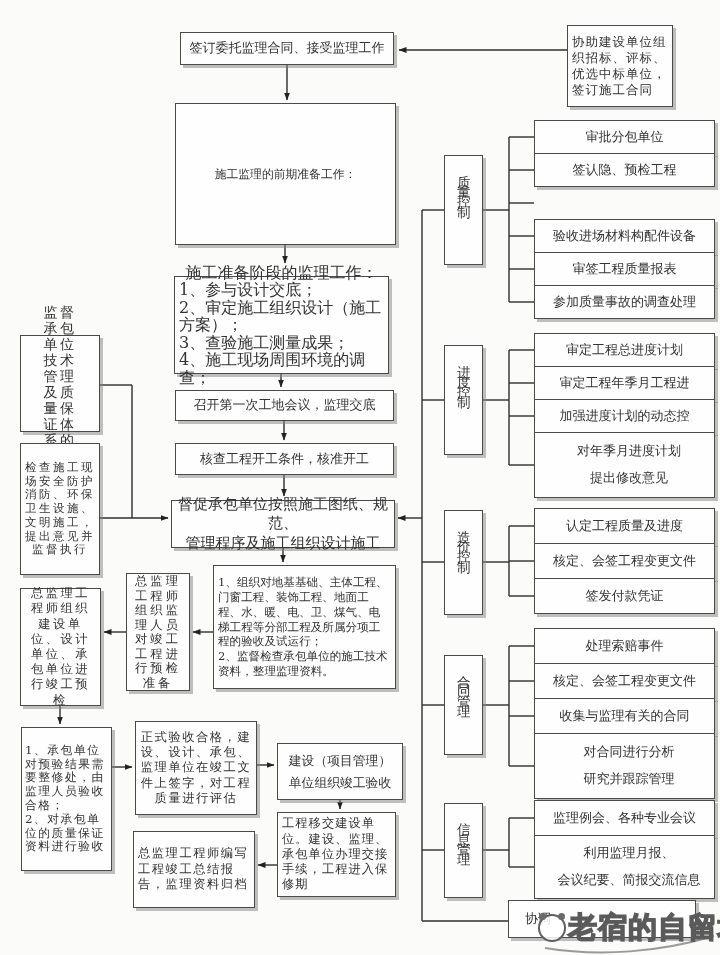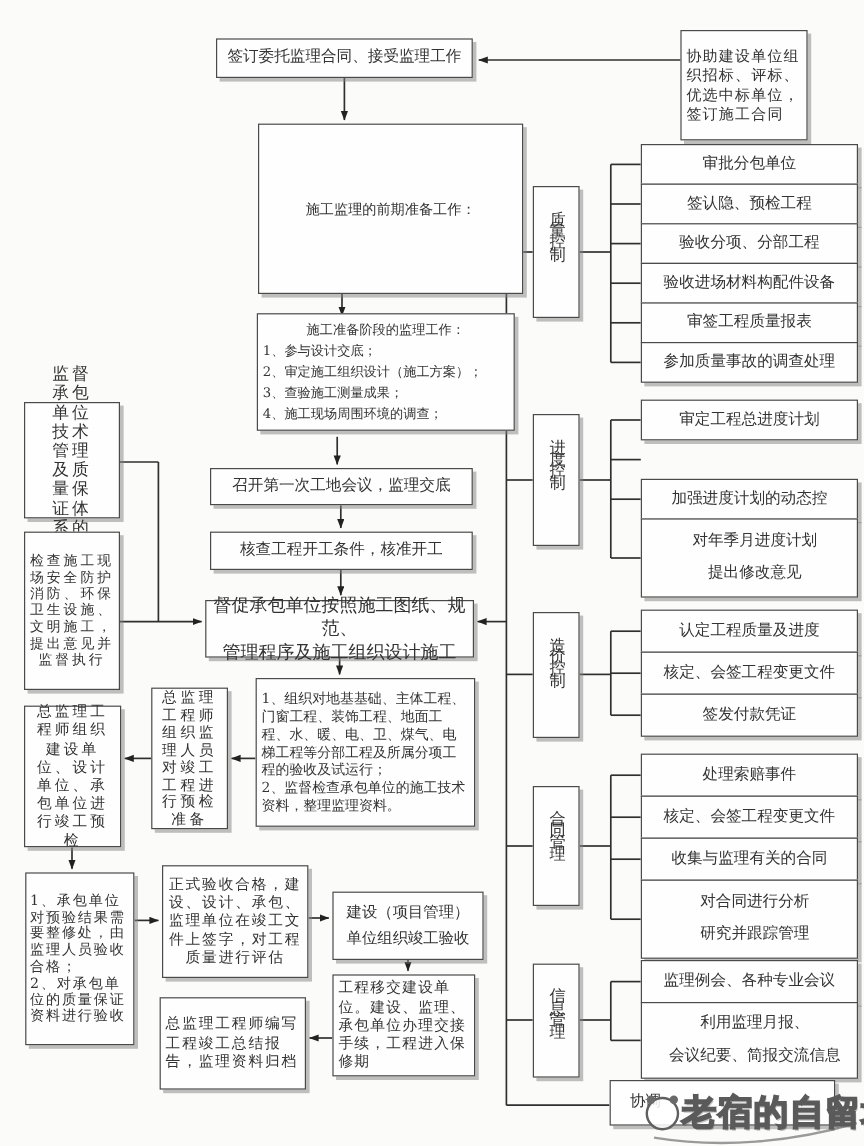--- a/index.html
+++ b/index.html
@@ -2,21 +2,21 @@
 <html><head>
 <meta charset="utf-8">
 <style>
   html,body{margin:0;padding:0;background:#ffffff;}
   .diagram{position:relative;width:720px;height:955px;background:#fbfbf9;overflow:hidden;
            font-family:"DejaVu Serif","Liberation Serif",serif;color:#333;}
   svg.wires{position:absolute;left:0;top:0;pointer-events:none;}
   .box{position:absolute;box-sizing:border-box;background:#fefefe;border:1.4px solid #4a4a4a;
        box-shadow:3px 3px 0 rgba(130,130,130,.5);display:flex;align-items:center;justify-content:center;
        text-align:center;line-height:1.28;padding:2px 4px;}
-  .col{flex-direction:column;align-items:stretch;justify-content:center;text-align:left;margin-left:40px;}
+  .col{flex-direction:column;align-items:stretch;justify-content:center;text-align:left;}
   .col .bt{text-align:center;}
   .pre{white-space:pre-line;}
   .vlabel{writing-mode:vertical-lr;text-orientation:upright;letter-spacing:10px;font-size:13.5px;
           padding-top:8px;justify-content:flex-start;}
   .item{white-space:pre-line;font-size:13px;}
   .tall{line-height:2.05;padding-left:13px;}
   .wm{position:absolute;left:538px;top:902px;width:180px;height:52px;display:flex;align-items:center;
       pointer-events:none;}
   .wm-text{font-size:29px;font-weight:bold;letter-spacing:1px;color:rgba(255,255,255,.82);
            -webkit-text-stroke:1.4px #5a5a5a;text-shadow:1px 1px 0 rgba(90,90,90,.35);white-space:nowrap;}
@@ -96,27 +96,27 @@
       <line x1="509" y1="818" x2="509" y2="867"></line>
       <line x1="509" y1="818" x2="534" y2="818"></line>
         <line x1="509" y1="867" x2="534" y2="867"></line>
 
       <path d="M545,948 C600,957 660,952 714,936" stroke="#9a9a9a" stroke-width="2"></path>
     </g>
   </svg>
 
   <div class="box" style="left:180px;top:32px;width:214px;height:33px;font-size:13px">签订委托监理合同、接受监理工作</div>
 
-  <div class="box" style="left:567px;top:25px;width:106px;height:92px;font-size:12.5px;text-align:left;letter-spacing:1px">协助建设单位组织招标、评标、优选中标单位，签订施工合同</div>
+  <div class="box" style="left:567px;top:25px;width:106px;height:82px;font-size:12.5px;text-align:left;letter-spacing:1px">协助建设单位组织招标、评标、优选中标单位，签订施工合同</div>
 
   <div class="box col" style="left:175px;top:103px;width:221px;height:142px;font-size:11.8px;line-height:14px">
     <div class="bt">施工监理的前期准备工作：</div>
   </div>
 
-  <div class="box col" style="left:174px;top:261px;width:215px;height:98px;font-size:11px;line-height:17.5px">
+  <div class="box col" style="left:174px;top:276px;width:215px;height:98px;font-size:16px;line-height:17.5px">
     <div class="bt">施工准备阶段的监理工作：</div>
     <div class="pre">1、参与设计交底；
 2、审定施工组织设计（施工方案）；
 3、查验施工测量成果；
 4、施工现场周围环境的调查；</div>
   </div>
 
   <div class="box" style="left:175px;top:390px;width:219px;height:31px;font-size:13px">召开第一次工地会议，监理交底</div>
 
   <div class="box" style="left:175px;top:443px;width:219px;height:32px;font-size:13px">核查工程开工条件，核准开工</div>
@@ -148,26 +148,26 @@
   <div class="box" style="left:20px;top:443px;width:80px;height:132px;font-size:11.5px;letter-spacing:2.5px;line-height:13.8px;padding:2px">检查施工现场安全防护消防、环保卫生设施、文明施工，提出意见并监督执行</div>
 
   <div class="box vlabel" style="left:444px;top:155px;width:39px;height:110px">质量控制</div>
   <div class="box vlabel" style="left:444px;top:345px;width:39px;height:110px">进度控制</div>
   <div class="box vlabel" style="left:444px;top:510px;width:39px;height:105px">造价控制</div>
   <div class="box vlabel" style="left:444px;top:655px;width:39px;height:100px">合同管理</div>
   <div class="box vlabel" style="left:444px;top:803px;width:39px;height:95px">信息管理</div>
 
   <div class="box item" style="left:534px;top:120px;width:181px;height:34px">审批分包单位</div>
   <div class="box item" style="left:534px;top:153px;width:181px;height:34px">签认隐、预检工程</div>
-  <div class="box item" style="left:534px;top:186px;width:181px;height:34px">验收分项、分部工程</div>
   <div class="box item" style="left:534px;top:219px;width:181px;height:34px">验收进场材料构配件设备</div>
   <div class="box item" style="left:534px;top:252px;width:181px;height:34px">审签工程质量报表</div>
   <div class="box item" style="left:534px;top:285px;width:181px;height:34px">参加质量事故的调查处理</div>
 
   <div class="box item" style="left:534px;top:333px;width:181px;height:34px">审定工程总进度计划</div>
+  <div class="box item" style="left:534px;top:366px;width:181px;height:34px">审定工程年季月工程进</div>
   <div class="box item" style="left:534px;top:399px;width:181px;height:34px">加强进度计划的动态控</div>
   <div class="box item tall" style="left:534px;top:432px;width:181px;height:66px">对年季月进度计划
 提出修改意见</div>
 
   <div class="box item" style="left:534px;top:508px;width:181px;height:36px">认定工程质量及进度</div>
   <div class="box item" style="left:534px;top:543px;width:181px;height:36px">核定、会签工程变更文件</div>
   <div class="box item" style="left:534px;top:578px;width:181px;height:36px">签发付款凭证</div>
 
   <div class="box item" style="left:534px;top:628px;width:181px;height:36px">处理索赔事件</div>
   <div class="box item" style="left:534px;top:663px;width:181px;height:36px">核定、会签工程变更文件</div>

